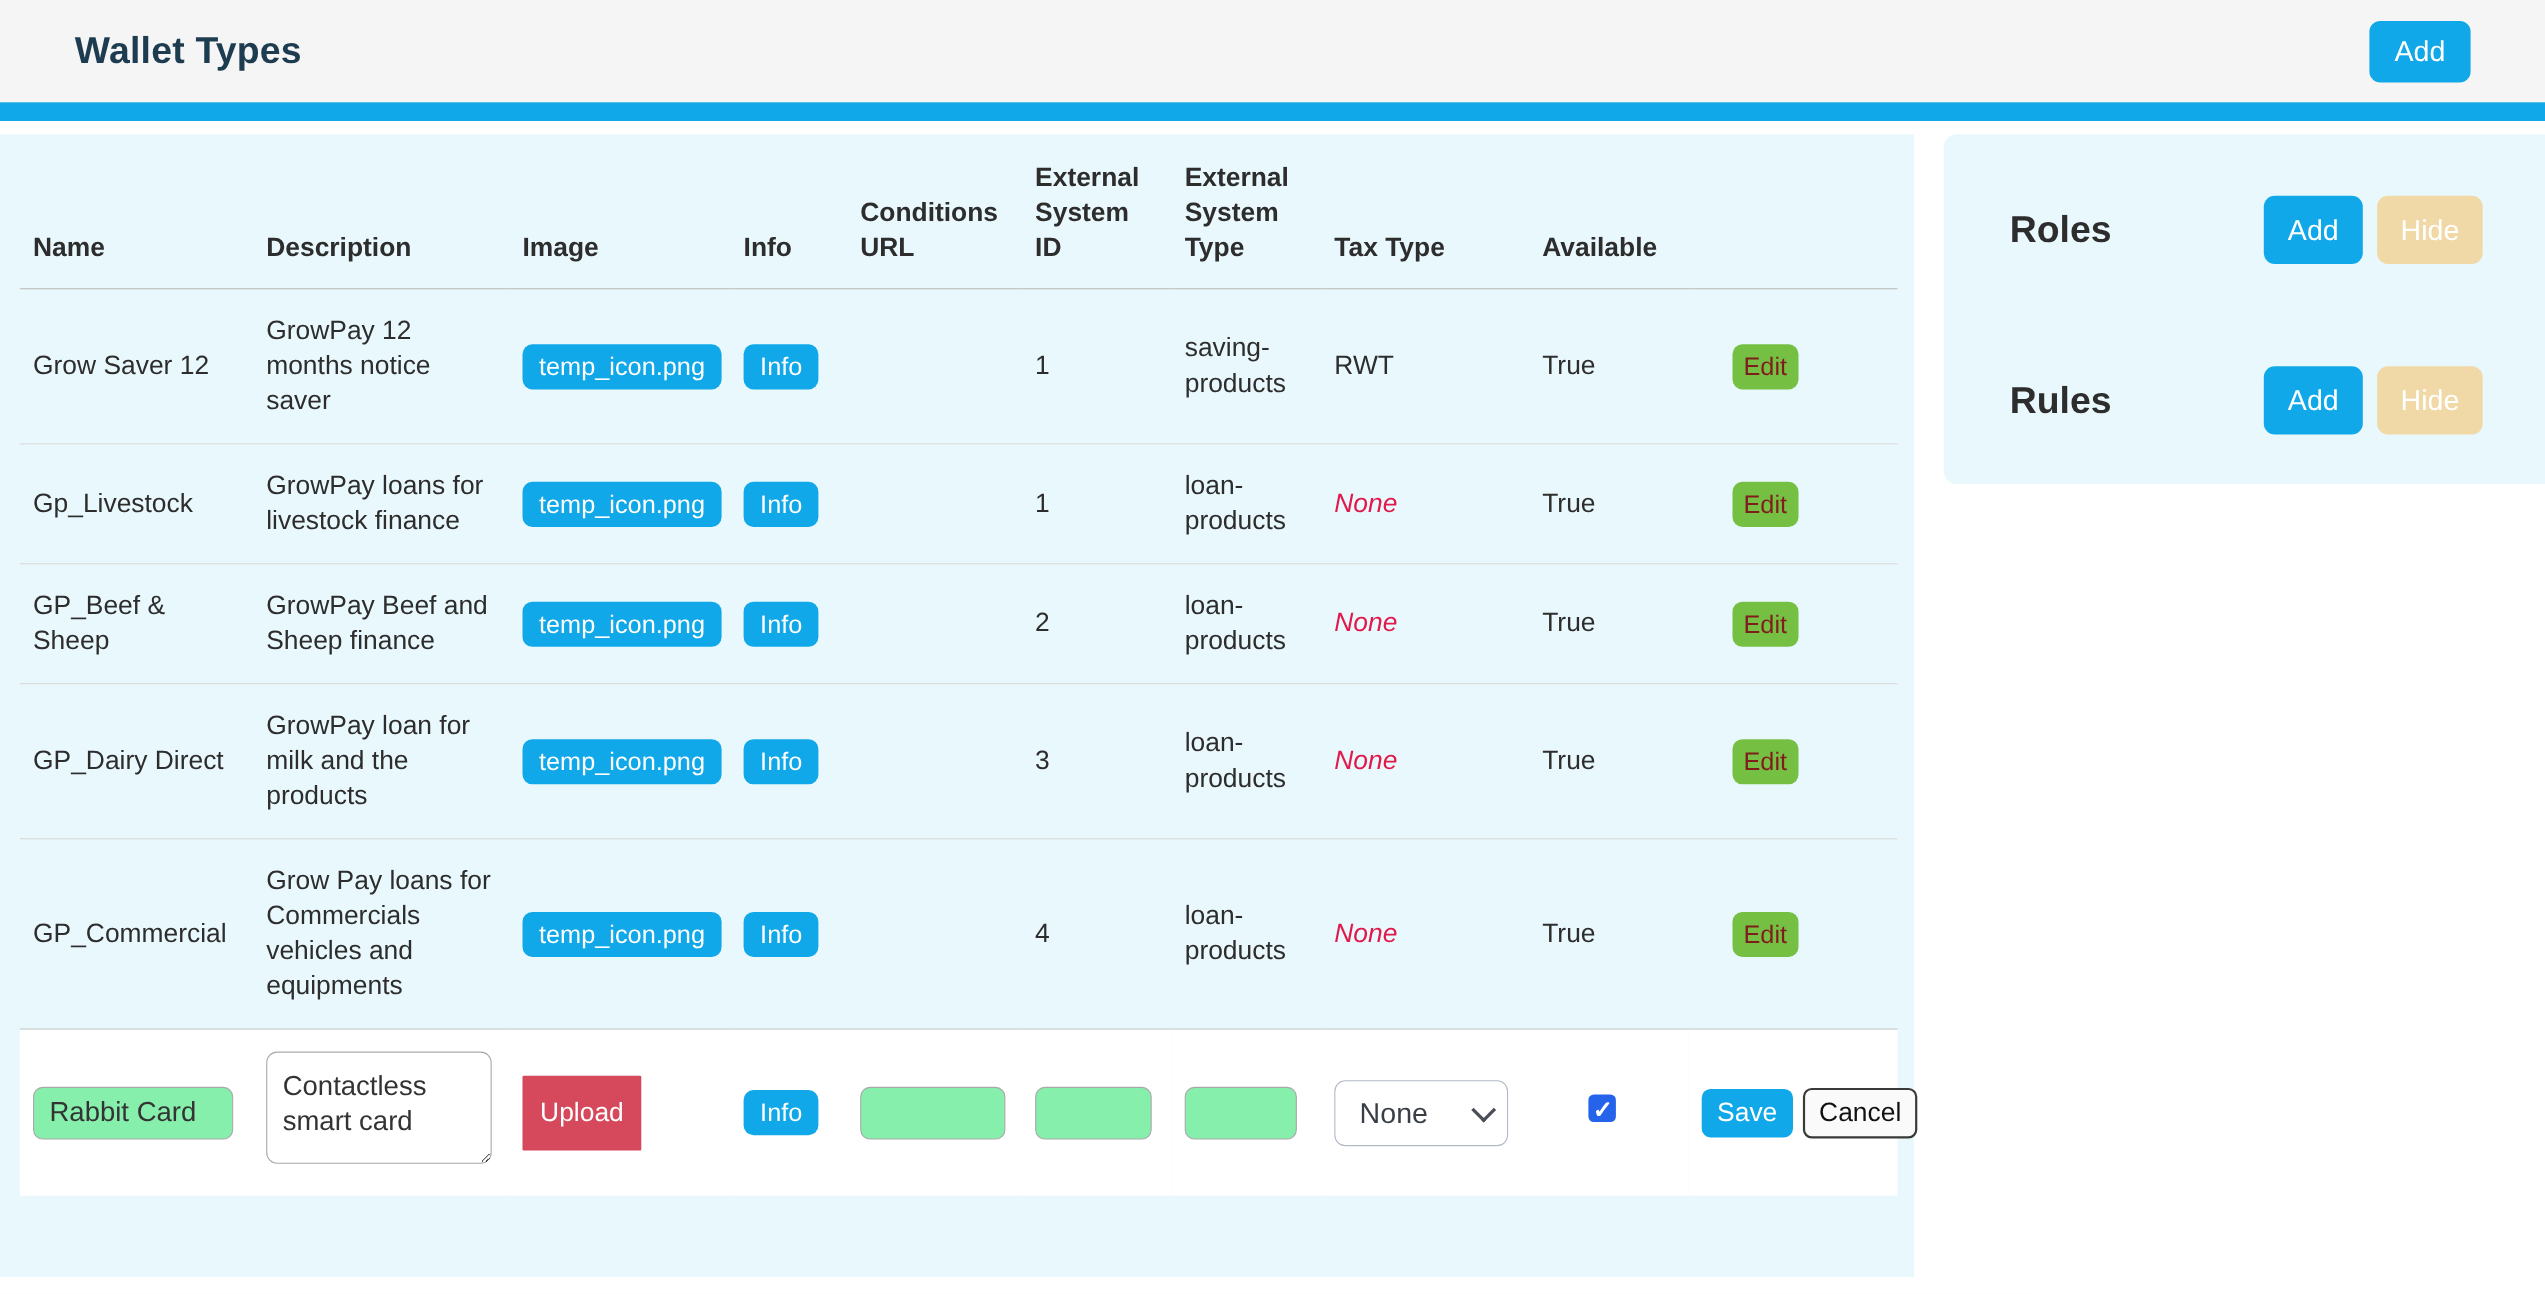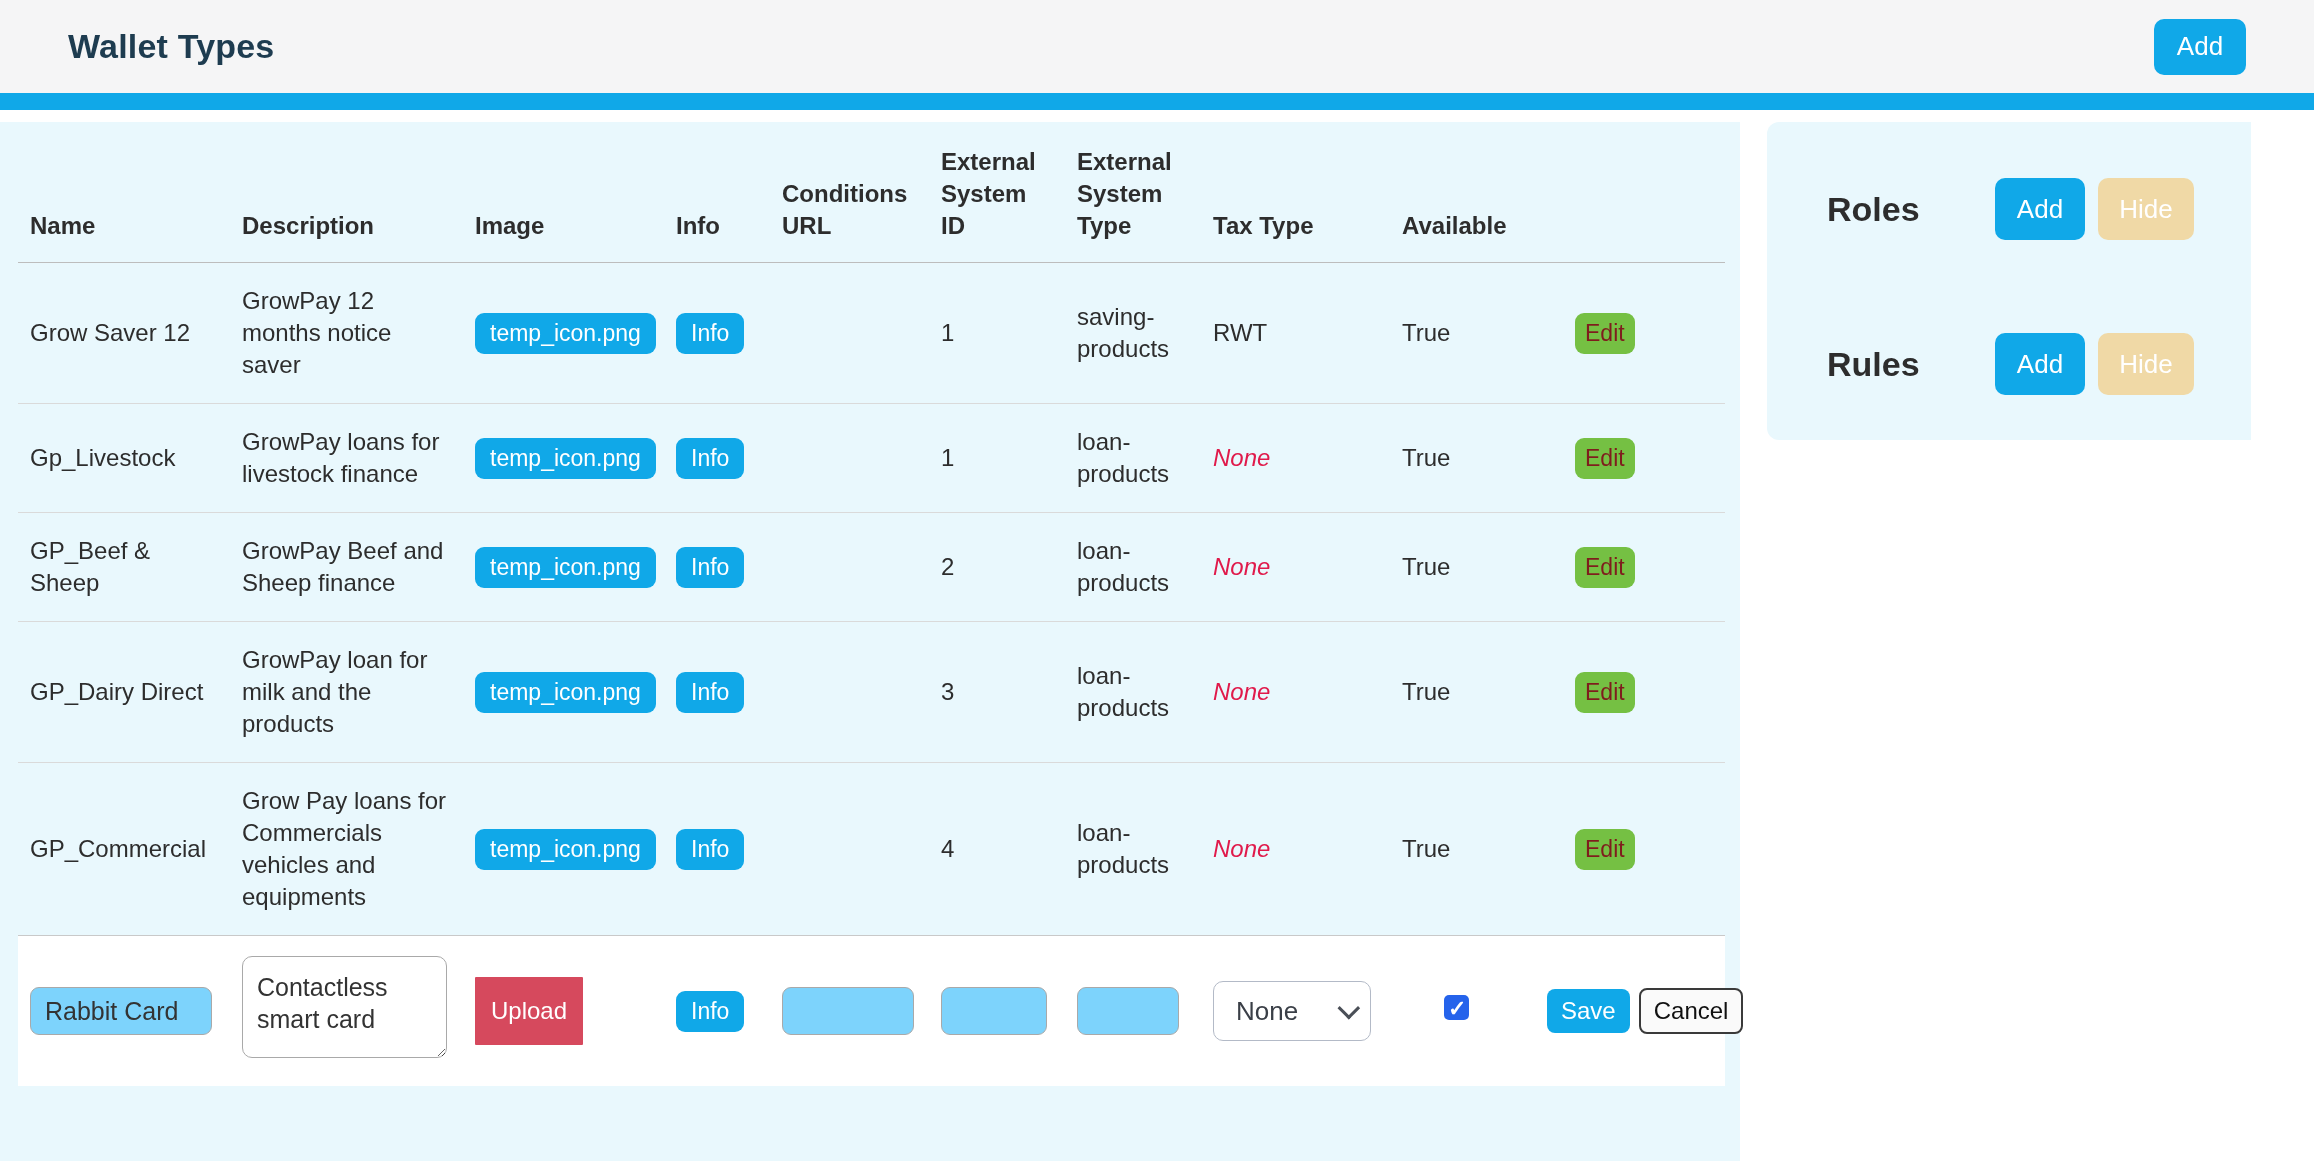--- a/index.html
+++ b/index.html
@@ -36,21 +36,21 @@
 
   .pill { background:#10a8e8; color:#fff; border-radius:9px; font-size:23px;
           padding:7px 15px; white-space:nowrap;text-align:center; }
   .btn-edit { background:#75c043; color:#7f1d1d; border-radius:9px; font-size:23px;
               padding:7px 10px;margin-left:28px; }
   .tax-none { color:#e01a4b; font-style:italic; }
 
   
   tr.edit-row td { background:#ffffff; border-top:1px solid #c9c9c9; padding:20px 12px; }
   .inp { border:1px solid #a9a9a9; border-radius:9px; height:48px; font-size:25px;
-         padding:16px 14px; color:#333; width:100%; background:#7dd3fc;
+         padding:16px 14px; color:#333; width:100%; background:#86efac;
          font-family:"Liberation Sans",sans-serif; }
   .inp-name   { width:182px; }
   .inp-url    { width:132px; }
   .inp-extid  { width:106px; }
   .inp-exttype{ width:102px; }
   textarea.inp-desc { width:205px; height:102px; border:1px solid #a9a9a9;
          border-radius:10px; font-size:25px; padding:14px; resize:both;
          line-height:32px; color:#333; font-family:"Liberation Sans",sans-serif; }
   .btn-upload { background:#d6495d; color:#fff; border-radius:1px; font-size:24px;
                 padding:20px 16px; }
@@ -65,21 +65,21 @@
   .checkbox::after { content:"✓"; position:absolute; left:4px; top:-2px;
                      color:#fff; font-size:22px; font-weight:bold; }
   .btn-save { background:#10a8e8; color:#fff; border-radius:8px; font-size:24px;
               padding:8px 14px; }
   .btn-cancel { background:#fafafa; color:#111; border:2px solid #3a3a3a;
                 border-radius:8px; font-size:24px; padding:7px 13px; margin-left:9px; }
   .act-cell { white-space:nowrap; }
 
   
   .right-col { margin-left:27px; flex:1; }
-  .side-card { width:484px; height:318px; background:#e9f8fd;
+  .side-card { width:547px; height:318px; background:#e9f8fd;
                border-radius:12px 0 0 12px; padding:56px 57px 0 60px; }
   .side-row { display:flex; align-items:center; height:62px; }
   .side-row + .side-row { margin-top:93px; }
   .side-title { font-size:34px; font-weight:bold; color:#2d2d2d; }
   .side-btns { margin-left:auto; display:flex; gap:13px; }
   .btn-side-add { width:90px; height:62px; font-size:26px; }
   .btn-hide { width:96px; height:62px; background:#f0d9a6; color:#fff;
               border-radius:10px; font-size:26px; }
 </style>
 </head>

